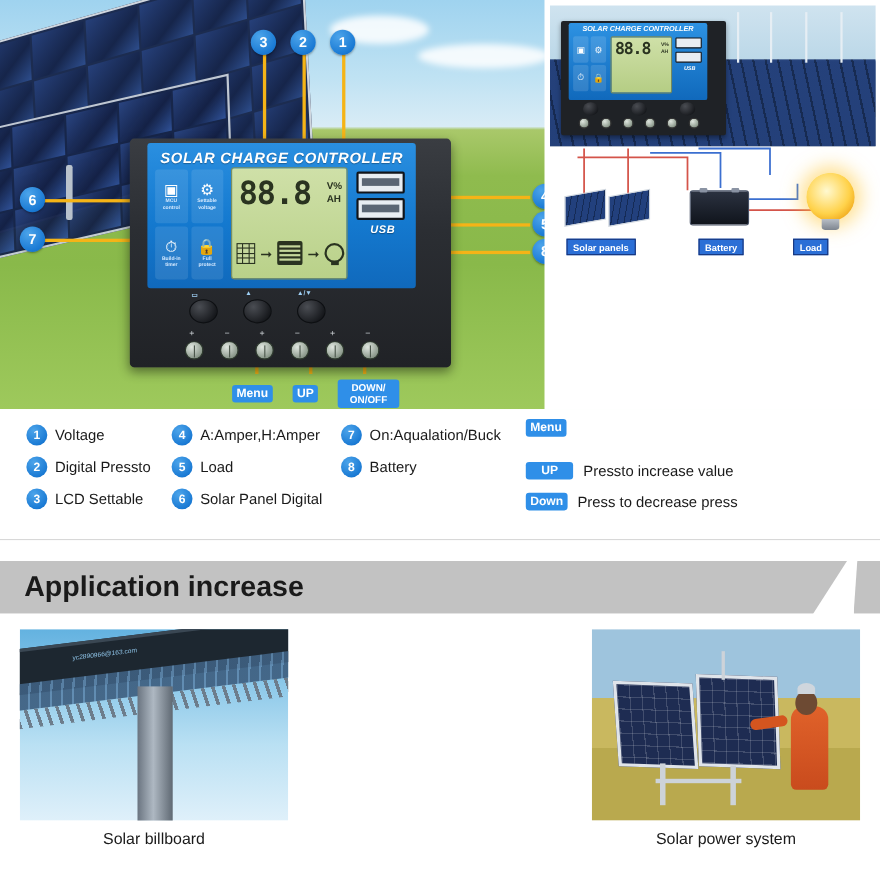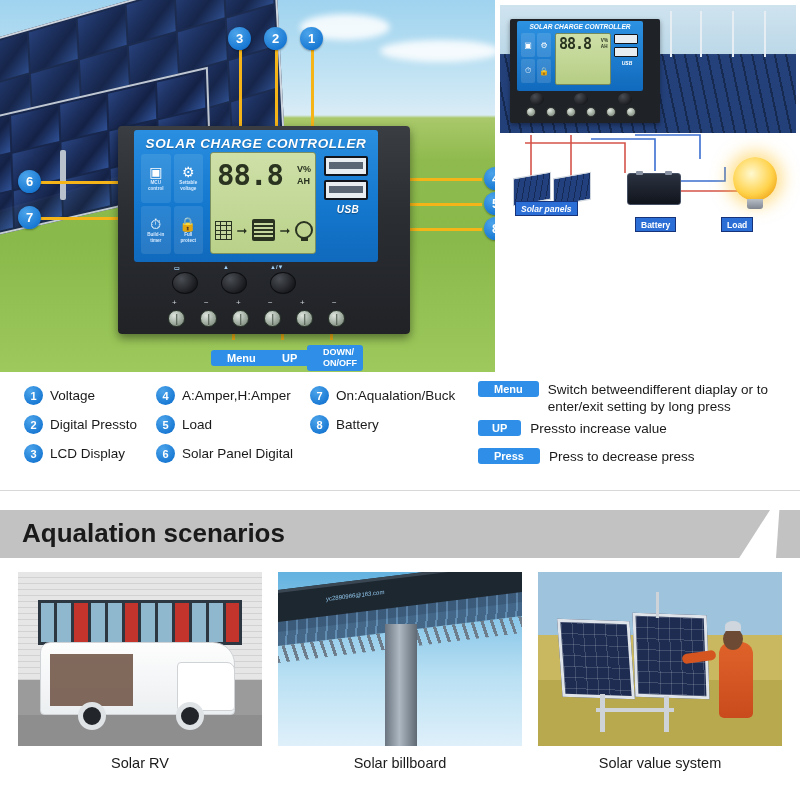--- a/index.html
+++ b/index.html
@@ -288,21 +288,21 @@
     width:19px; height:19px; border-radius:50%; flex:0 0 19px;
     background: radial-gradient(circle at 35% 28%, #4ca4ea, #1a7ad4 72%, #0f63b8);
     color:#fff; font-weight:bold; font-size:11px;
     display:flex; align-items:center; justify-content:center;
   }
   .lg-text { font-size:13.5px; color:#1a1a1a; white-space:nowrap; }
 
   .btn-help { position:absolute; display:flex; align-items:flex-start; gap:9px; }
   .kbadge {
     background:#2f8fe8; color:#fff; font-weight:bold; font-size:11px;
-    padding:2px 16px; border-radius:3px; flex:0 0 auto; text-align:center;
+    padding:2px 4px; border-radius:3px; flex:0 0 auto; text-align:center;
   }
   .khelp { font-size:13.5px; color:#1a1a1a; line-height:17px; }
 
   .hr-line { position:absolute; left:0; width:800px; height:1px; background:#d8d8d8; }
 
   
   .apps { position:absolute; left:0; top:496px; width:800px; height:304px; background:#fff; }
   .app-bar {
     position:absolute; left:0; top:14px; width:770px; height:48px;
     background:#c2c2c2;
@@ -644,40 +644,40 @@
       </svg>
 
       <div class="dev-sp"></div>
       <div class="dev-sp2"></div>
       <div class="dev-batt">
         <i style="left:8px;"></i>
           <i style="right:8px;"></i>
       </div>
       <div class="dev-bulb"></div>
 
-      <div class="wlabel" style="left:20px;top:68px;font-style:italic;">Solar panels</div>
+      <div class="wlabel" style="left:20px;top:84px;">Solar panels</div>
       <div class="wlabel" style="left:140px;top:84px;">Battery</div>
       <div class="wlabel" style="left:226px;top:84px;">Load</div>
     </div>
   </div>
 </div>
 
 <div class="legend">
 
   <div class="lg-item" style="left:24px;top:14px;">
     <span class="lg-badge">1</span>
     <span class="lg-text">Voltage</span>
   </div>
   <div class="lg-item" style="left:24px;top:43px;">
     <span class="lg-badge">2</span>
     <span class="lg-text">Digital Pressto</span>
   </div>
   <div class="lg-item" style="left:24px;top:72px;">
     <span class="lg-badge">3</span>
-    <span class="lg-text">LCD Display</span>
+    <span class="lg-text">LCD Settable</span>
   </div>
 
   <div class="lg-item" style="left:156px;top:14px;">
     <span class="lg-badge">4</span>
     <span class="lg-text">A:Amper,H:Amper</span>
   </div>
   <div class="lg-item" style="left:156px;top:43px;">
     <span class="lg-badge">5</span>
     <span class="lg-text">Load</span>
   </div>
@@ -690,68 +690,40 @@
     <span class="lg-badge">7</span>
     <span class="lg-text">On:Aqualation/Buck</span>
   </div>
   <div class="lg-item" style="left:310px;top:43px;">
     <span class="lg-badge">8</span>
     <span class="lg-text">Battery</span>
   </div>
 
   <div class="btn-help" style="left:478px;top:9px;width:310px;">
     <span class="kbadge">Menu</span>
-    <span class="khelp">Switch betweendifferent diaplay or to enter/exit setting by long press</span>
   </div>
   <div class="btn-help" style="left:478px;top:48px;width:310px;">
     <span class="kbadge" style="padding:2px 14px;">UP</span>
     <span class="khelp">Pressto increase value</span>
   </div>
   <div class="btn-help" style="left:478px;top:76px;width:310px;">
-    <span class="kbadge">Press</span>
+    <span class="kbadge">Down</span>
     <span class="khelp">Press to decrease press</span>
   </div>
 
   <div class="hr-line" style="top:118px;"></div>
 </div>
 
 <div class="apps">
   <div class="app-bar"></div>
   <div class="app-bar-tip"></div>
-  <div class="app-title">Aqualation scenarios</div>
+  <div class="app-title">Application increase</div>
 
   <div class="app-grid">
 
-    <div class="app-cell">
-      <div class="app-photo">
-        <div class="rv-bg"></div>
-        <div class="rv-building"></div>
-        <div class="rv-windows">
-          <i></i>
-            <i></i>
-            <i></i>
-            <i></i>
-            <i></i>
-            <i></i>
-            <i></i>
-            <i></i>
-            <i></i>
-            <i></i>
-            <i></i>
-            <i></i>
-        </div>
-        <div class="rv-ground"></div>
-        <div class="rv-body"></div>
-        <div class="rv-dark"></div>
-        <div class="rv-cab"></div>
-        <div class="rv-wheel" style="left:60px;"></div>
-        <div class="rv-wheel" style="left:158px;"></div>
-      </div>
-      <div class="app-cap">Solar RV</div>
-    </div>
 
     <div class="app-cell">
       <div class="app-photo">
         <div class="bb-bg"></div>
         <div class="bb-board">
           <div class="bb-board-txt">yc2890966@163.com</div>
         </div>
         <div class="bb-solar"></div>
         <div class="bb-truss"></div>
         <div class="bb-pole"></div>
@@ -766,17 +738,17 @@
         <div class="sp-panel" style="left:96px;top:42px;width:74px;height:84px;transform:rotate(-2deg) skewY(4deg);"></div>
         <div class="sp-leg" style="left:62px;top:122px;width:5px;height:38px;"></div>
         <div class="sp-leg" style="left:126px;top:124px;width:5px;height:36px;"></div>
         <div class="sp-leg" style="left:58px;top:136px;width:78px;height:4px;"></div>
         <div class="sp-leg" style="left:118px;top:20px;width:3px;height:26px;"></div>
         <div class="sp-person-body"></div>
         <div class="sp-person-head"></div>
         <div class="sp-person-hat"></div>
         <div class="sp-arm"></div>
       </div>
-      <div class="app-cap">Solar value system</div>
+      <div class="app-cap">Solar power system</div>
     </div>
 
   </div>
 </div>
 
 </body></html>

